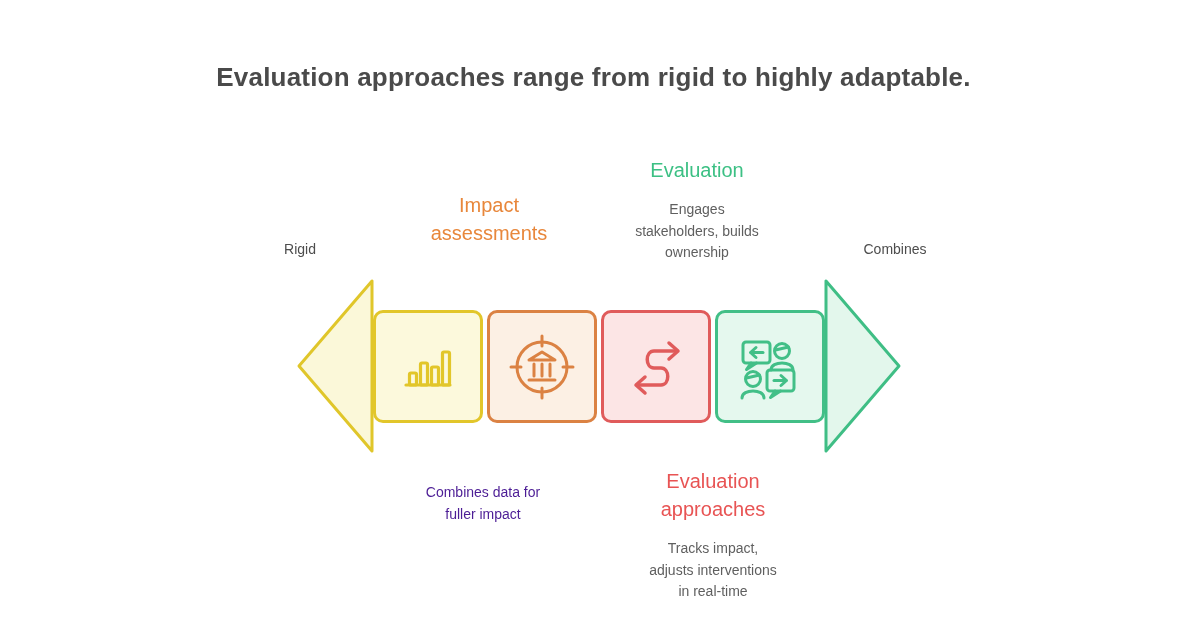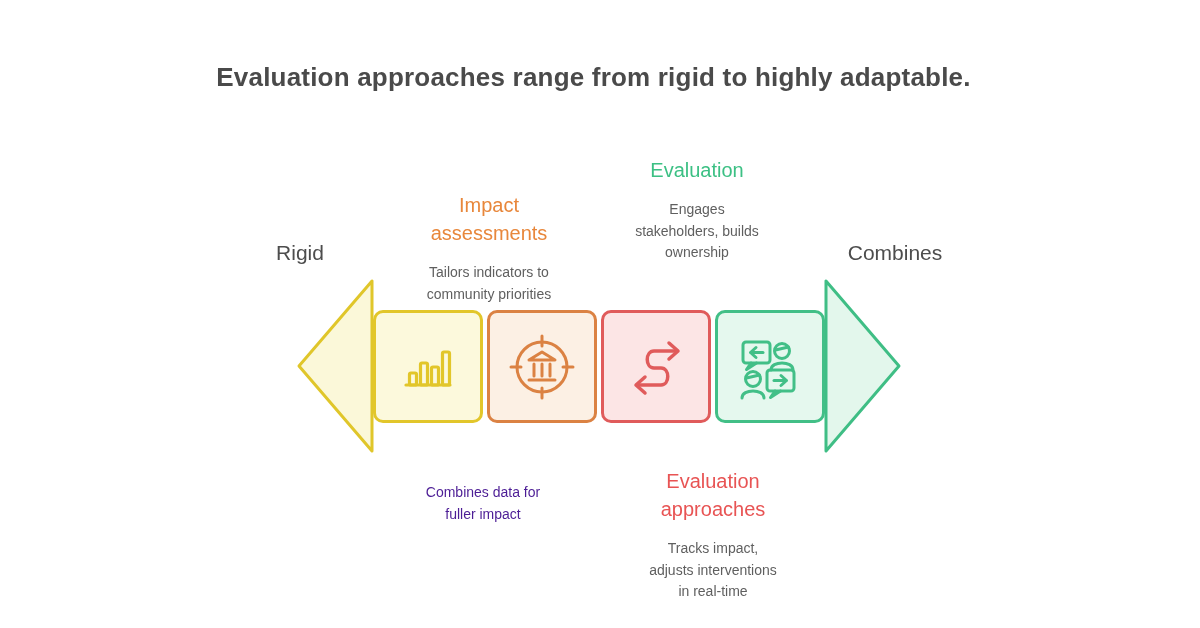--- a/index.html
+++ b/index.html
@@ -4,21 +4,21 @@
 <style>
   html,body { margin:0; padding:0; background:#ffffff; }
   .canvas {
     position:relative; width:1200px; height:628px; background:#ffffff;
     overflow:hidden; font-family:"Liberation Sans", sans-serif;
   }
   .title {
     position:absolute; top:62px; left:0; right:13px; text-align:center;
     font-size:26px; font-weight:bold; letter-spacing:0.2px;
   }
-  .axis-label { position:absolute; top:241px; font-size:21px; text-align:center; }
+  .axis-label { position:absolute; top:241px; font-size:14px; text-align:center; }
   .axis-rigid { left:240px; width:120px; }
   .axis-adaptable { left:832px; width:126px; }
   .annot { position:absolute; text-align:center; }
   .annot-heading { font-size:20px; line-height:28px; font-weight:500; white-space:pre-line; }
   .annot-desc { font-size:14px; line-height:21.5px; margin-top:15px; white-space:pre-line; }
   .an-impact { left:364px; top:156px; width:250px;margin-top:35px; }
   .an-evaluation { left:577px; top:156px; width:240px; }
   .an-mixed { left:358px; top:467px; width:250px; }
   .an-approaches { left:588px; top:467px; width:250px; }
   .segment-box {
@@ -37,22 +37,20 @@
 <div class="canvas">
 
   <div class="title" style="color: rgb(74, 74, 74);">Evaluation approaches range from rigid to highly adaptable.</div>
 
   <div class="axis-label axis-rigid" style="color: rgb(77, 77, 77);">Rigid</div>
   <div class="axis-label axis-adaptable" style="color: rgb(77, 77, 77);">Combines</div>
 
   <div class="annot an-impact">
     <div class="annot-heading" style="color: rgb(232, 135, 59);">Impact
 assessments</div>
-    <div class="annot-desc" style="color: rgb(95, 95, 95);">Tailors indicators to
-community priorities</div>
   </div>
   <div class="annot an-evaluation">
     <div class="annot-heading" style="color: rgb(60, 192, 132);">Evaluation</div>
     <div class="annot-desc" style="color: rgb(95, 95, 95);">Engages
 stakeholders, builds
 ownership</div>
   </div>
 
   <div class="annot an-mixed">
     <div class="annot-desc" style="color: #4c1d95;">Combines data for

